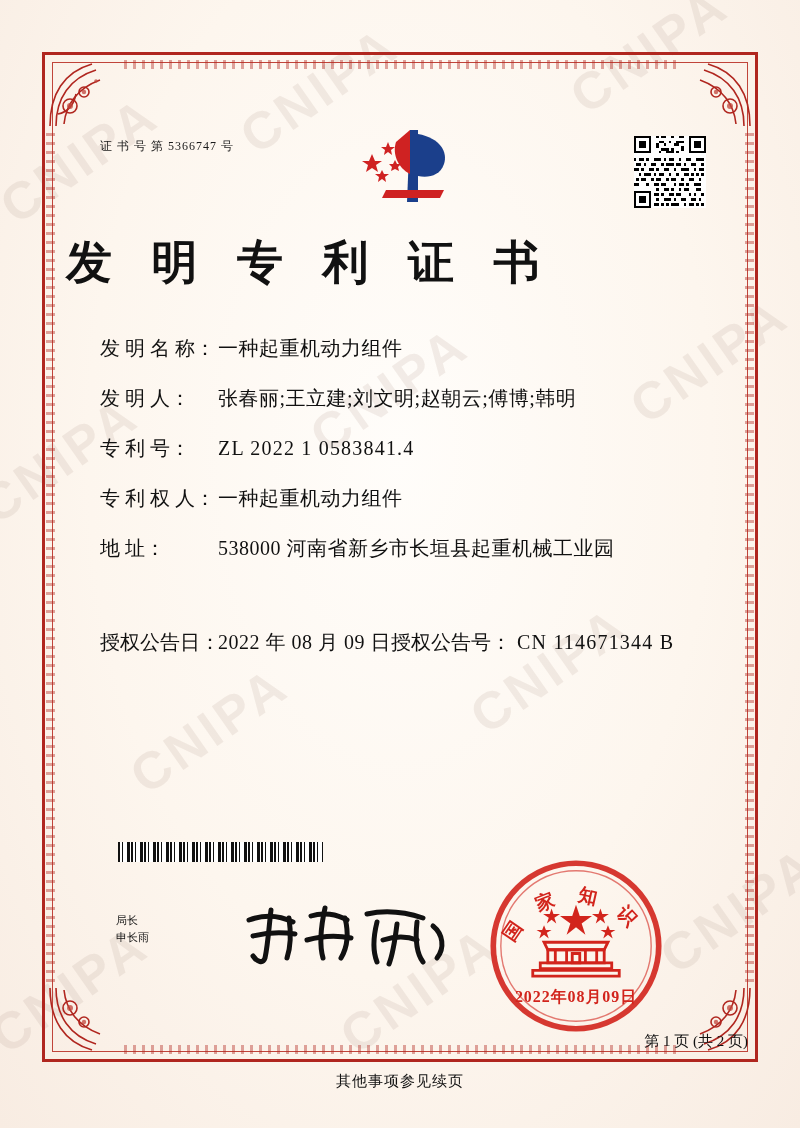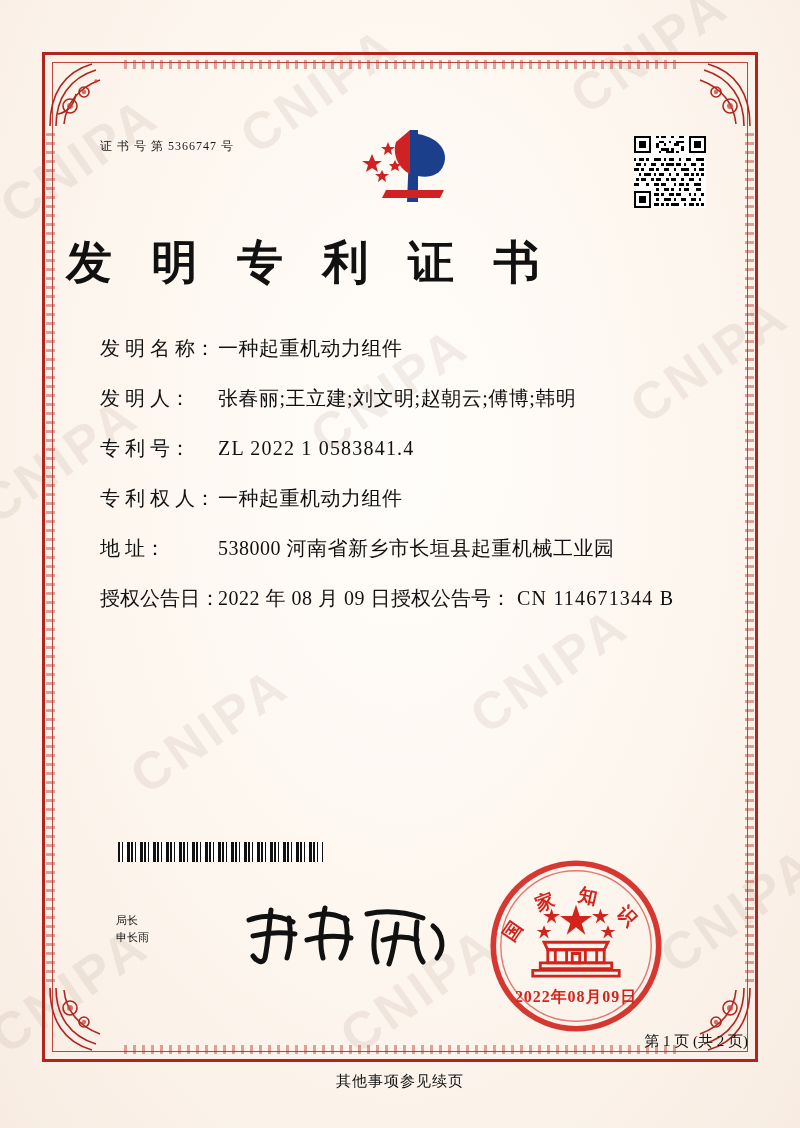--- a/index.html
+++ b/index.html
@@ -156,21 +156,21 @@
   .field-label {
     width: 118px;
     flex: 0 0 118px;
     letter-spacing: 0px;
     white-space: nowrap;
   }
   .field-value {
     flex: 1;
     letter-spacing: .5px;
   }
-  .field-row.dual .field-value { flex: 0 0 auto; }
+  .field-row.dual .field-value { flex: 0 0 auto; margin-top: 44px; }
   .field-label2 {
     white-space: nowrap;
   }
   .mono-ish { letter-spacing: 1.2px; }
 
   .paragraphs {
     position: absolute;
     left: 48px;
     top: 578px;
     width: 604px;

